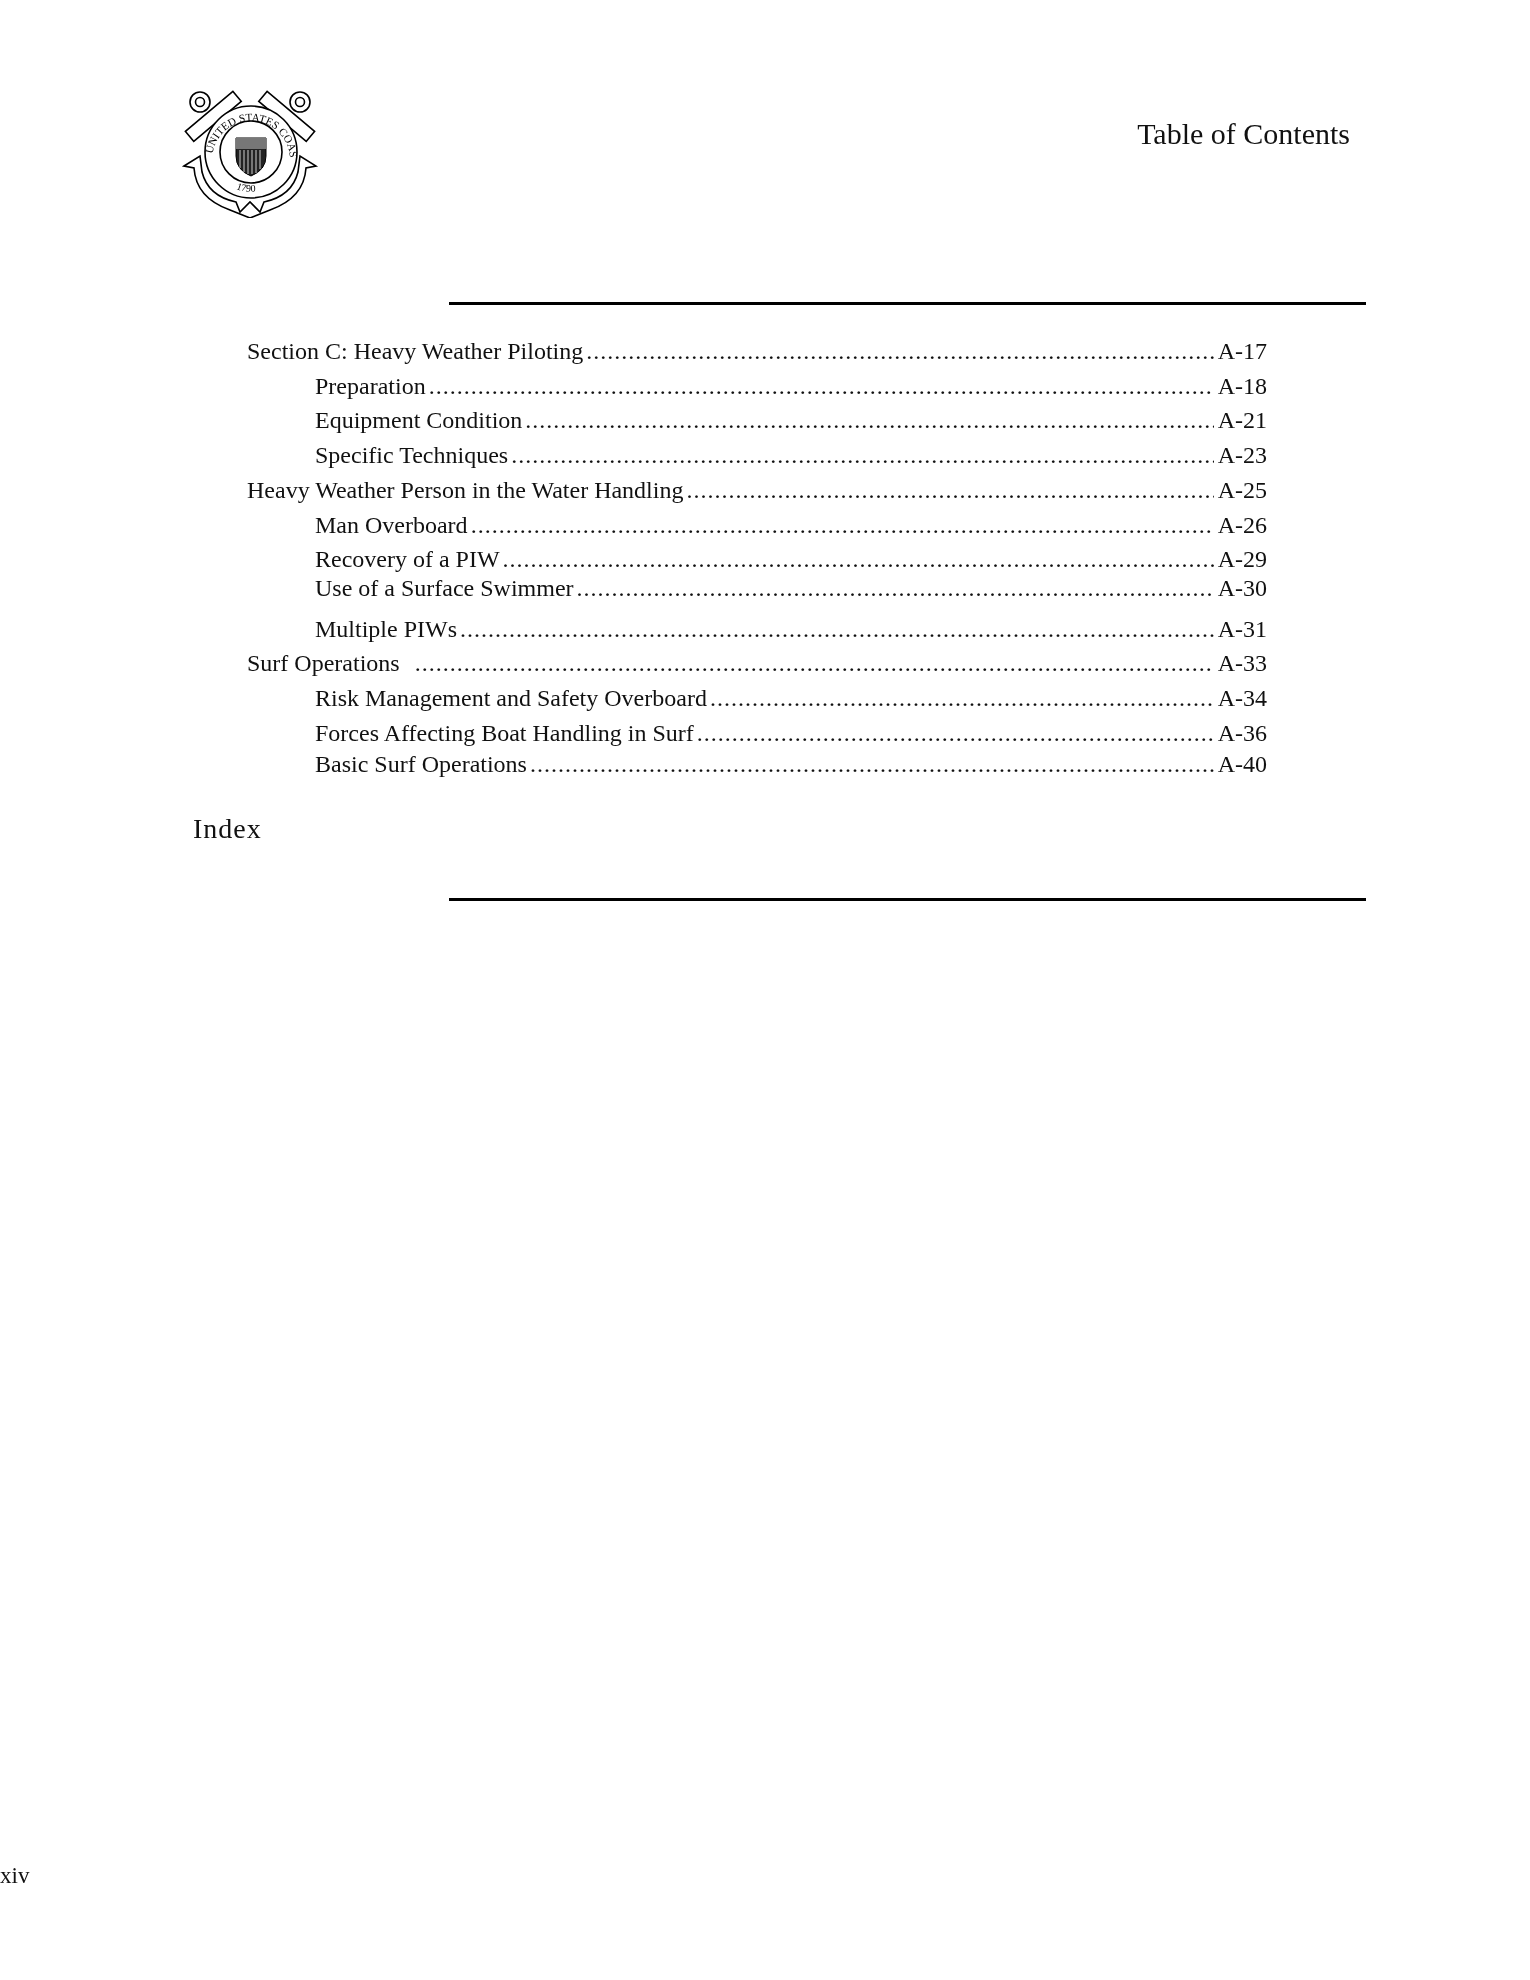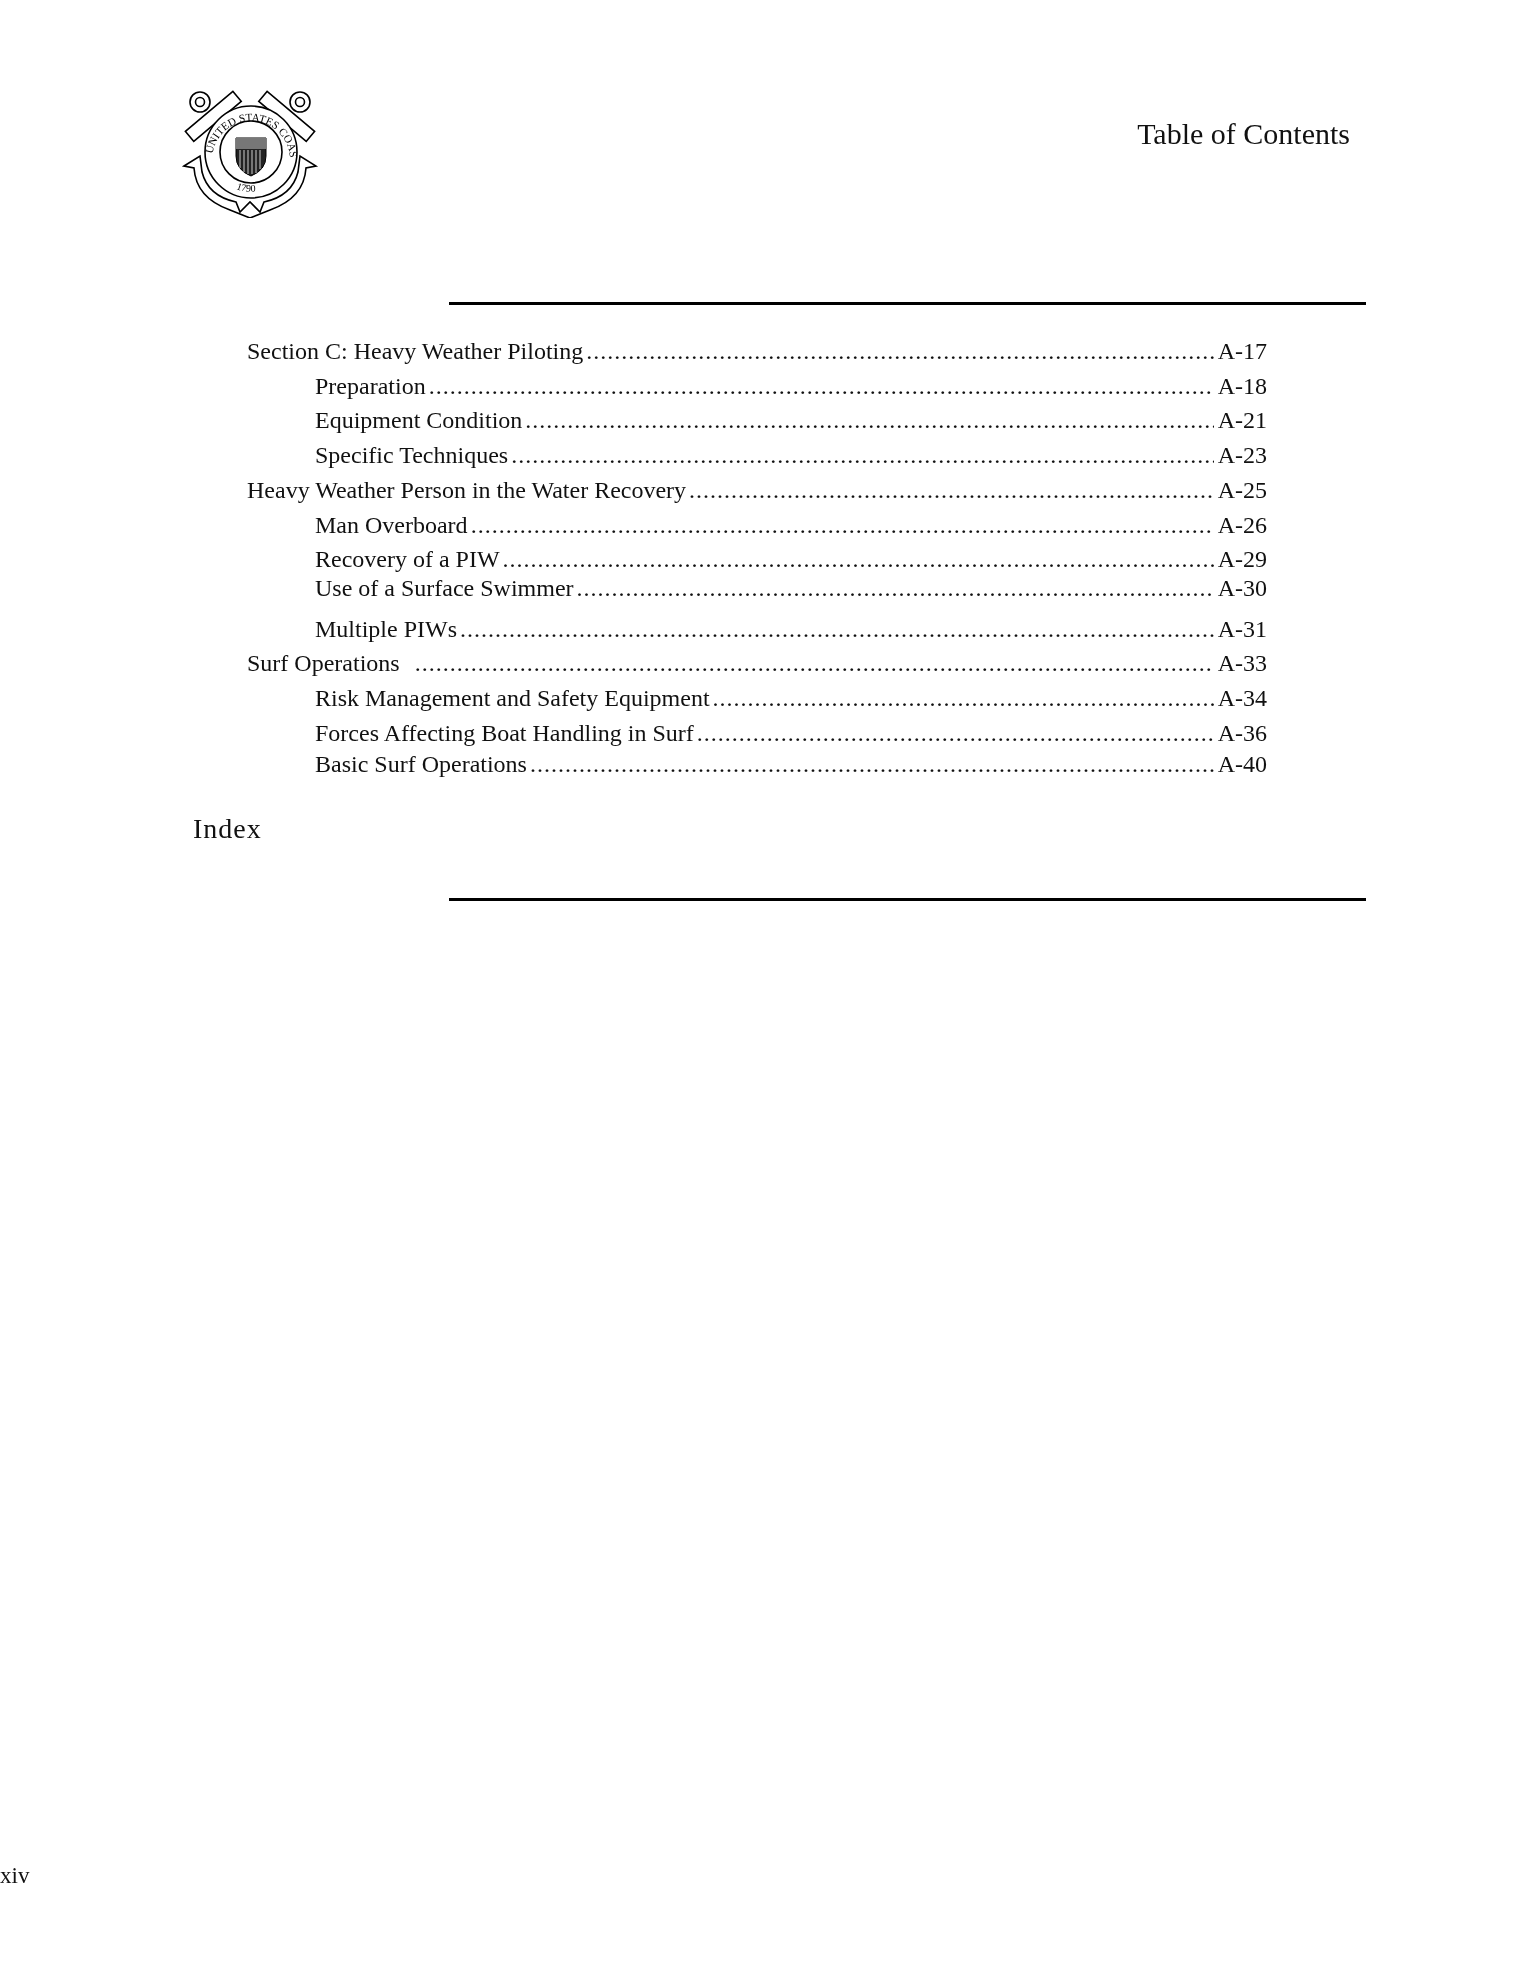--- a/index.html
+++ b/index.html
@@ -90,21 +90,21 @@
     <span class="toc-title">Equipment Condition</span>
     <span class="toc-dots"></span>
     <span class="toc-page">A-21</span>
   </div>
   <div class="toc-row l2" style="top:104.1px">
     <span class="toc-title">Specific Techniques</span>
     <span class="toc-dots"></span>
     <span class="toc-page">A-23</span>
   </div>
   <div class="toc-row l1" style="top:138.8px">
-    <span class="toc-title">Heavy Weather Person in the Water Recovery</span>
+    <span class="toc-title">Heavy Weather Person in the Water Handling</span>
     <span class="toc-dots"></span>
     <span class="toc-page">A-25</span>
   </div>
   <div class="toc-row l2" style="top:173.5px">
     <span class="toc-title">Man Overboard</span>
     <span class="toc-dots"></span>
     <span class="toc-page">A-26</span>
   </div>
   <div class="toc-row l2" style="top:208.2px">
     <span class="toc-title">Recovery of a PIW</span>
@@ -120,21 +120,21 @@
     <span class="toc-title">Multiple PIWs</span>
     <span class="toc-dots"></span>
     <span class="toc-page">A-31</span>
   </div>
   <div class="toc-row l1" style="top:312.3px">
     <span class="toc-title" style="white-space:pre">Surf Operations  </span>
     <span class="toc-dots"></span>
     <span class="toc-page">A-33</span>
   </div>
   <div class="toc-row l2" style="top:347px">
-    <span class="toc-title">Risk Management and Safety Equipment</span>
+    <span class="toc-title">Risk Management and Safety Overboard</span>
     <span class="toc-dots"></span>
     <span class="toc-page">A-34</span>
   </div>
   <div class="toc-row l2" style="top:381.7px">
     <span class="toc-title">Forces Affecting Boat Handling in Surf</span>
     <span class="toc-dots"></span>
     <span class="toc-page">A-36</span>
   </div>
   <div class="toc-row l2" style="top:413px">
     <span class="toc-title">Basic Surf Operations</span>

